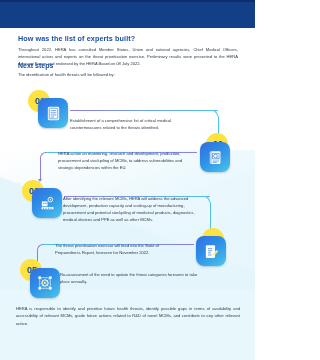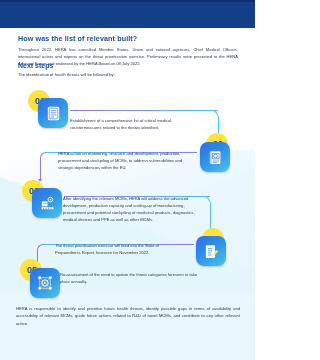--- a/index.html
+++ b/index.html
@@ -118,21 +118,21 @@
 
   <div class="bg-wash"></div>
   <div class="bg-diag"></div>
   <div class="bg-wash-2"></div>
 
   <div class="header-band">
     <div class="header-band-accent"></div>
   </div>
 
   <div class="intro">
-    <div class="h-title">How was the list of relevant built?</div>
+    <div class="h-title">How was the list of experts built?</div>
     <div class="body-p">Throughout 2022, HERA has consulted Member States, Union and national agencies, Chief Medical Officers, international actors  and experts on the threat prioritisation exercise. Preliminary results were presented to the HERA Advisory Forum and endorsed by the HERA Board on 08 July 2022.</div>
   </div>
 
   <div class="next-steps">
     <div class="ns-title">Next steps</div>
     <div class="ns-sub">The identification of health threats will be followed by:</div>
   </div>
 
   <div class="step">
     <div class="badge" style="left:28px; top:90px;">

